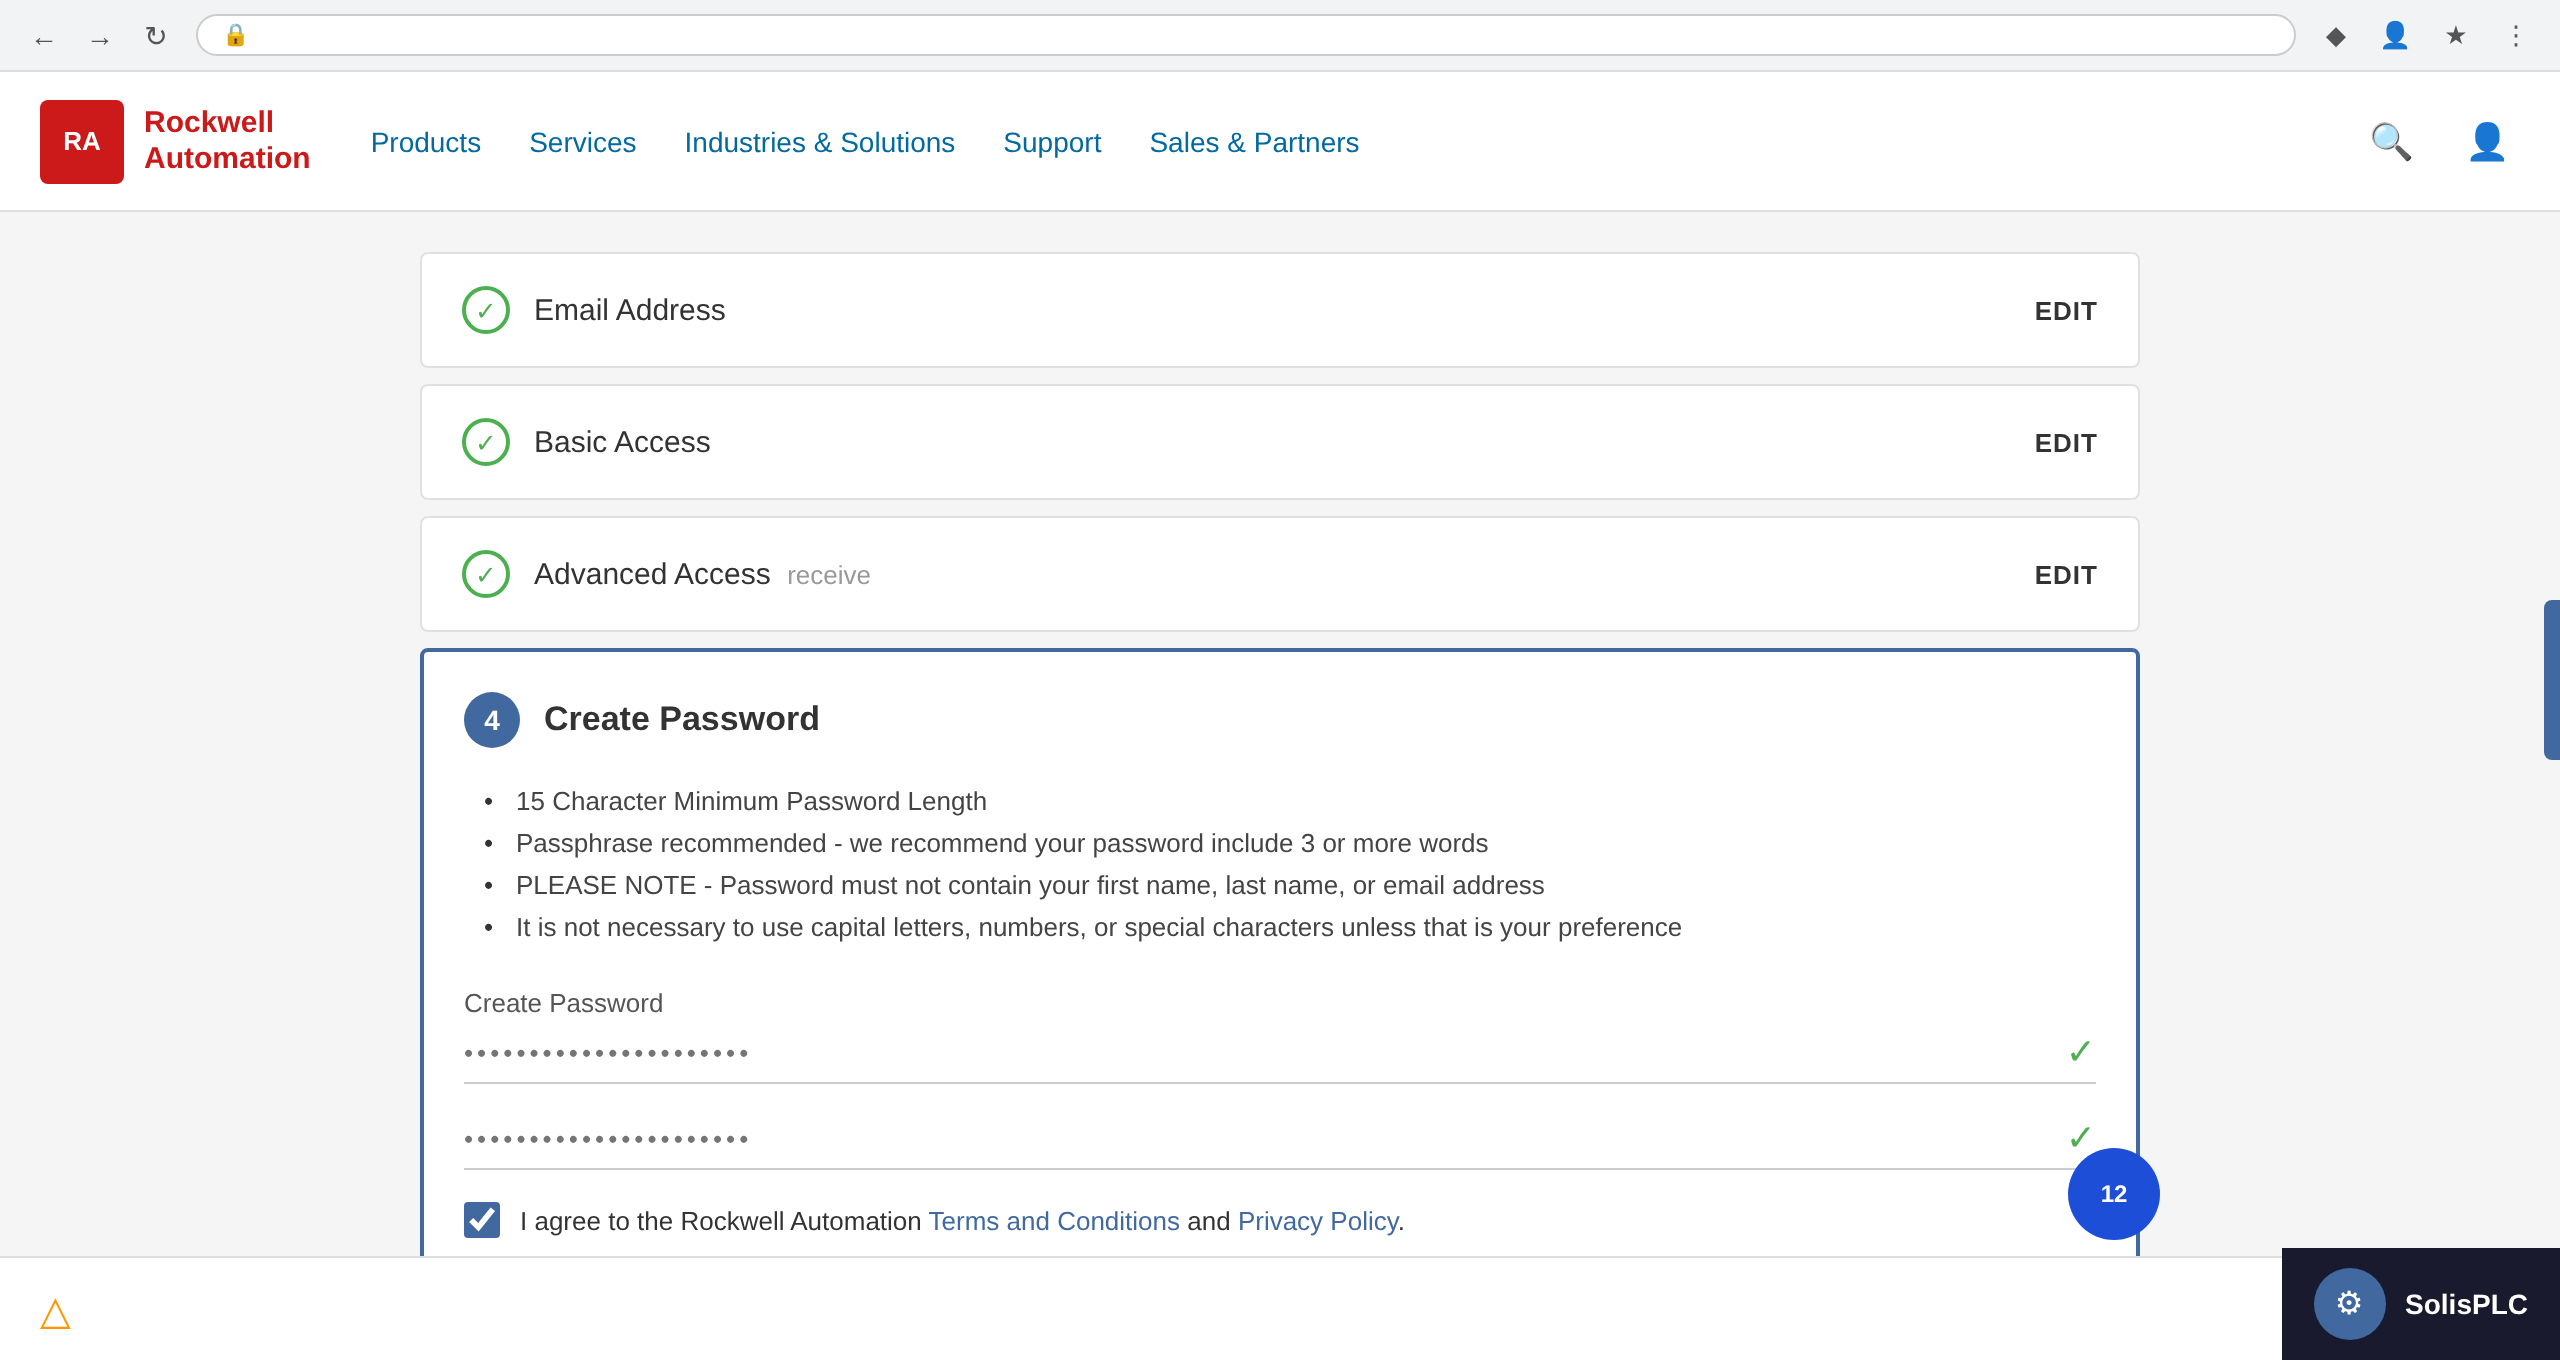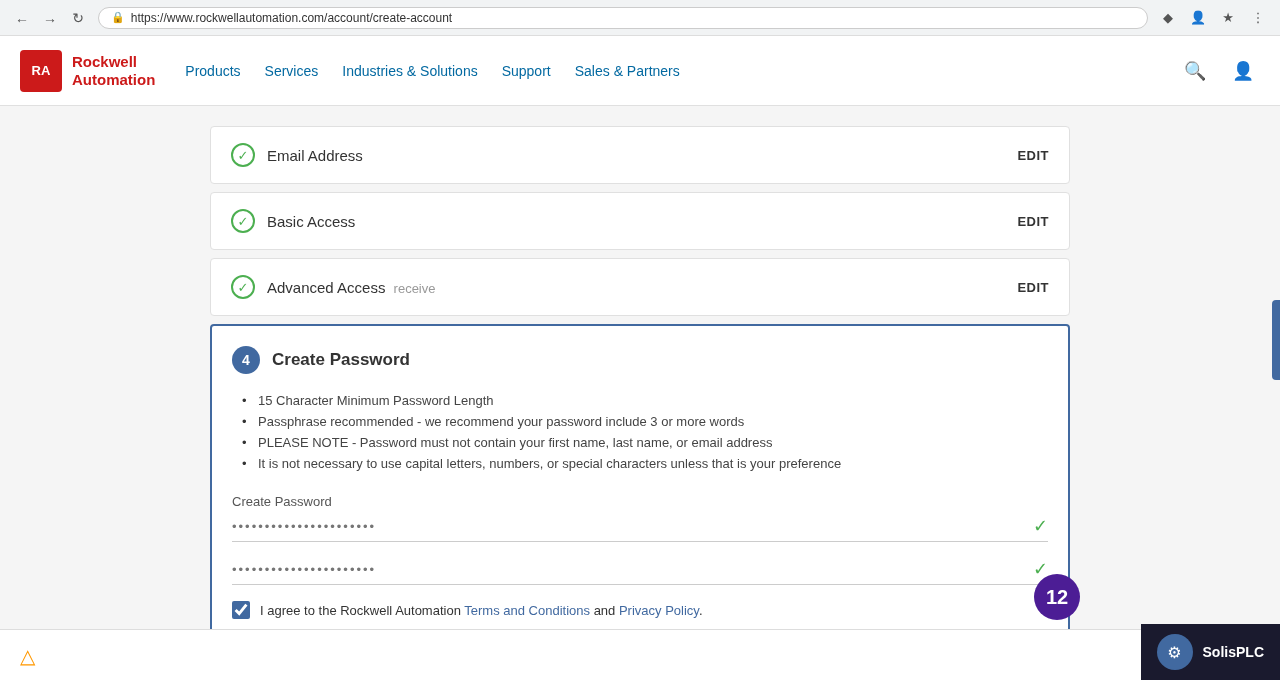--- a/index.html
+++ b/index.html
@@ -348,25 +348,25 @@
       font-weight: bold;
       color: white;
     }
 
     
     .number-badge {
       position: fixed;
       bottom: 60px;
       right: 200px;
       width: 46px; height: 46px;
-      background: #4c1d95;
+      background: #1d4ed8;
       border-radius: 50%;
       display: flex; align-items: center; justify-content: center;
       color: white;
-      font-size: 20px;
+      font-size: 12px;
       font-weight: bold;
       z-index: 150;
     }
 
     
     .sidebar-hint {
       position: fixed;
       right: 0;
       top: 50%;
       transform: translateY(-50%);
@@ -380,21 +380,20 @@
 <body>
 
 <div class="browser-chrome">
   <div class="browser-nav-buttons">
     <button class="browser-nav-btn">←</button>
     <button class="browser-nav-btn">→</button>
     <button class="browser-nav-btn">↻</button>
   </div>
   <div class="address-bar">
     <span class="address-bar-lock">🔒</span>
-    <span class="address-bar-url">https://www.rockwellautomation.com/account/create-account</span>
   </div>
   <div class="browser-actions">
     <button class="browser-action-btn">◆</button>
     <button class="browser-action-btn">👤</button>
     <button class="browser-action-btn">★</button>
     <button class="browser-action-btn">⋮</button>
   </div>
 </div>
 
 <div class="site-header">

